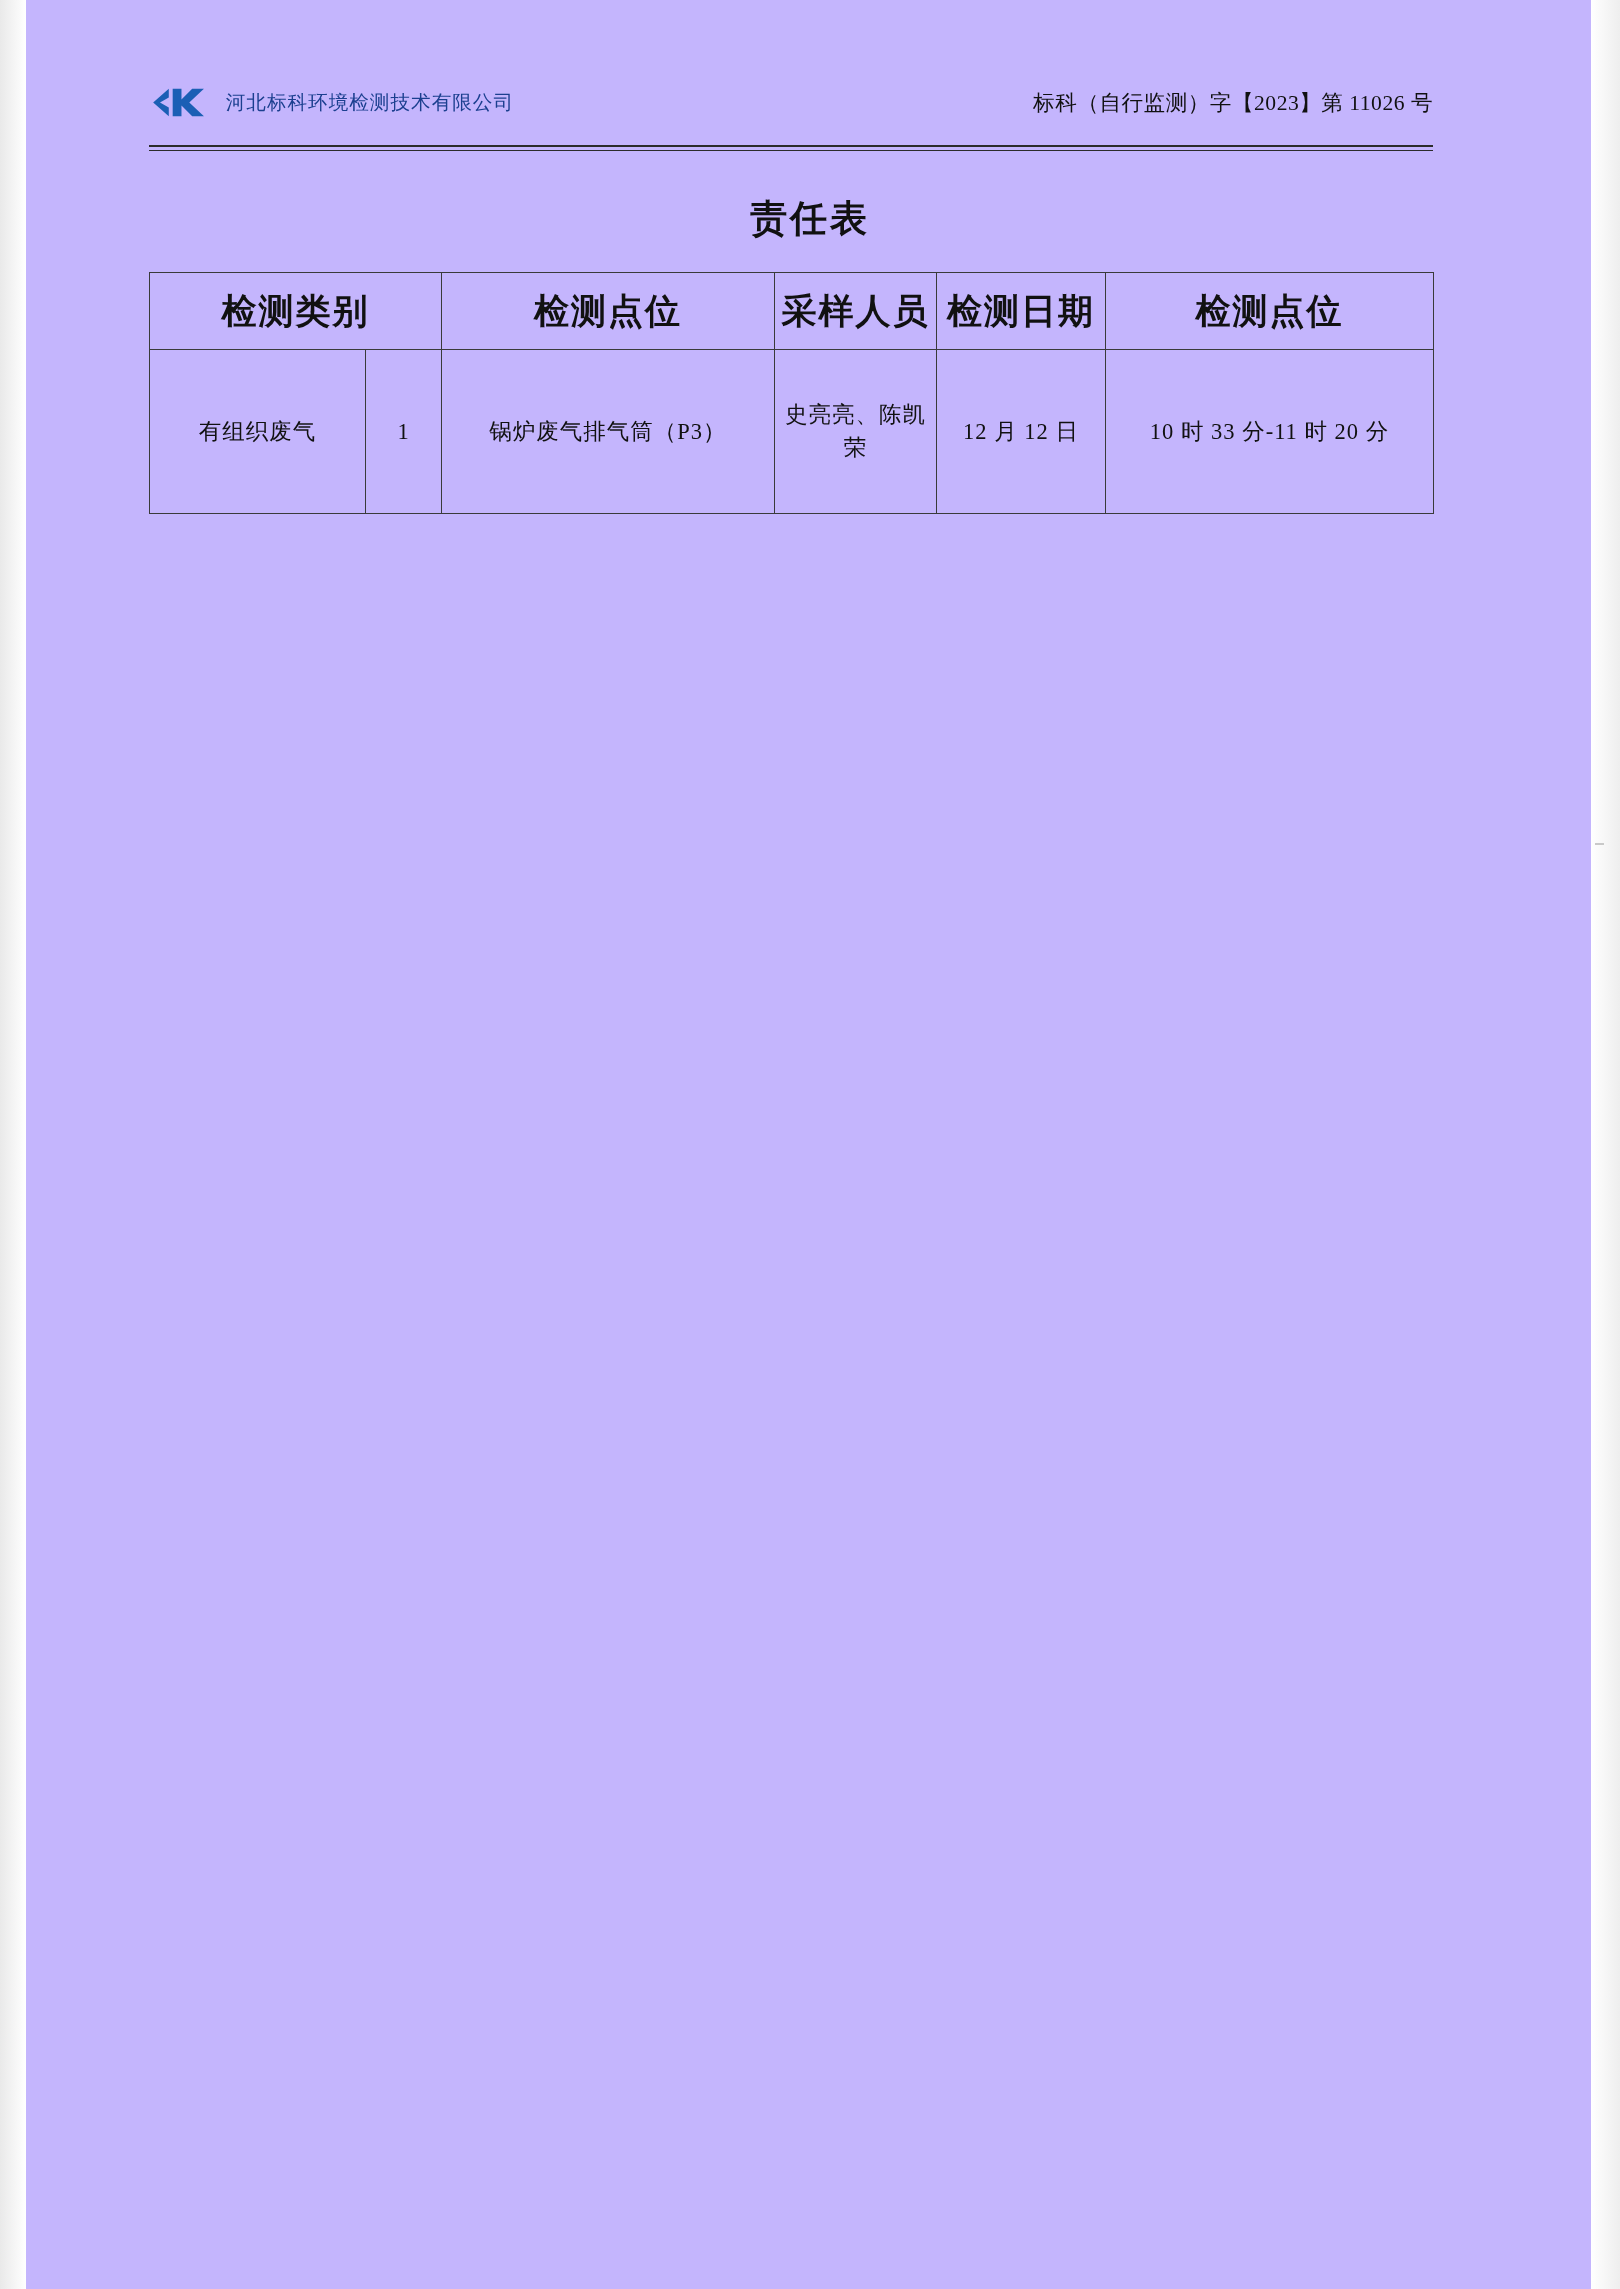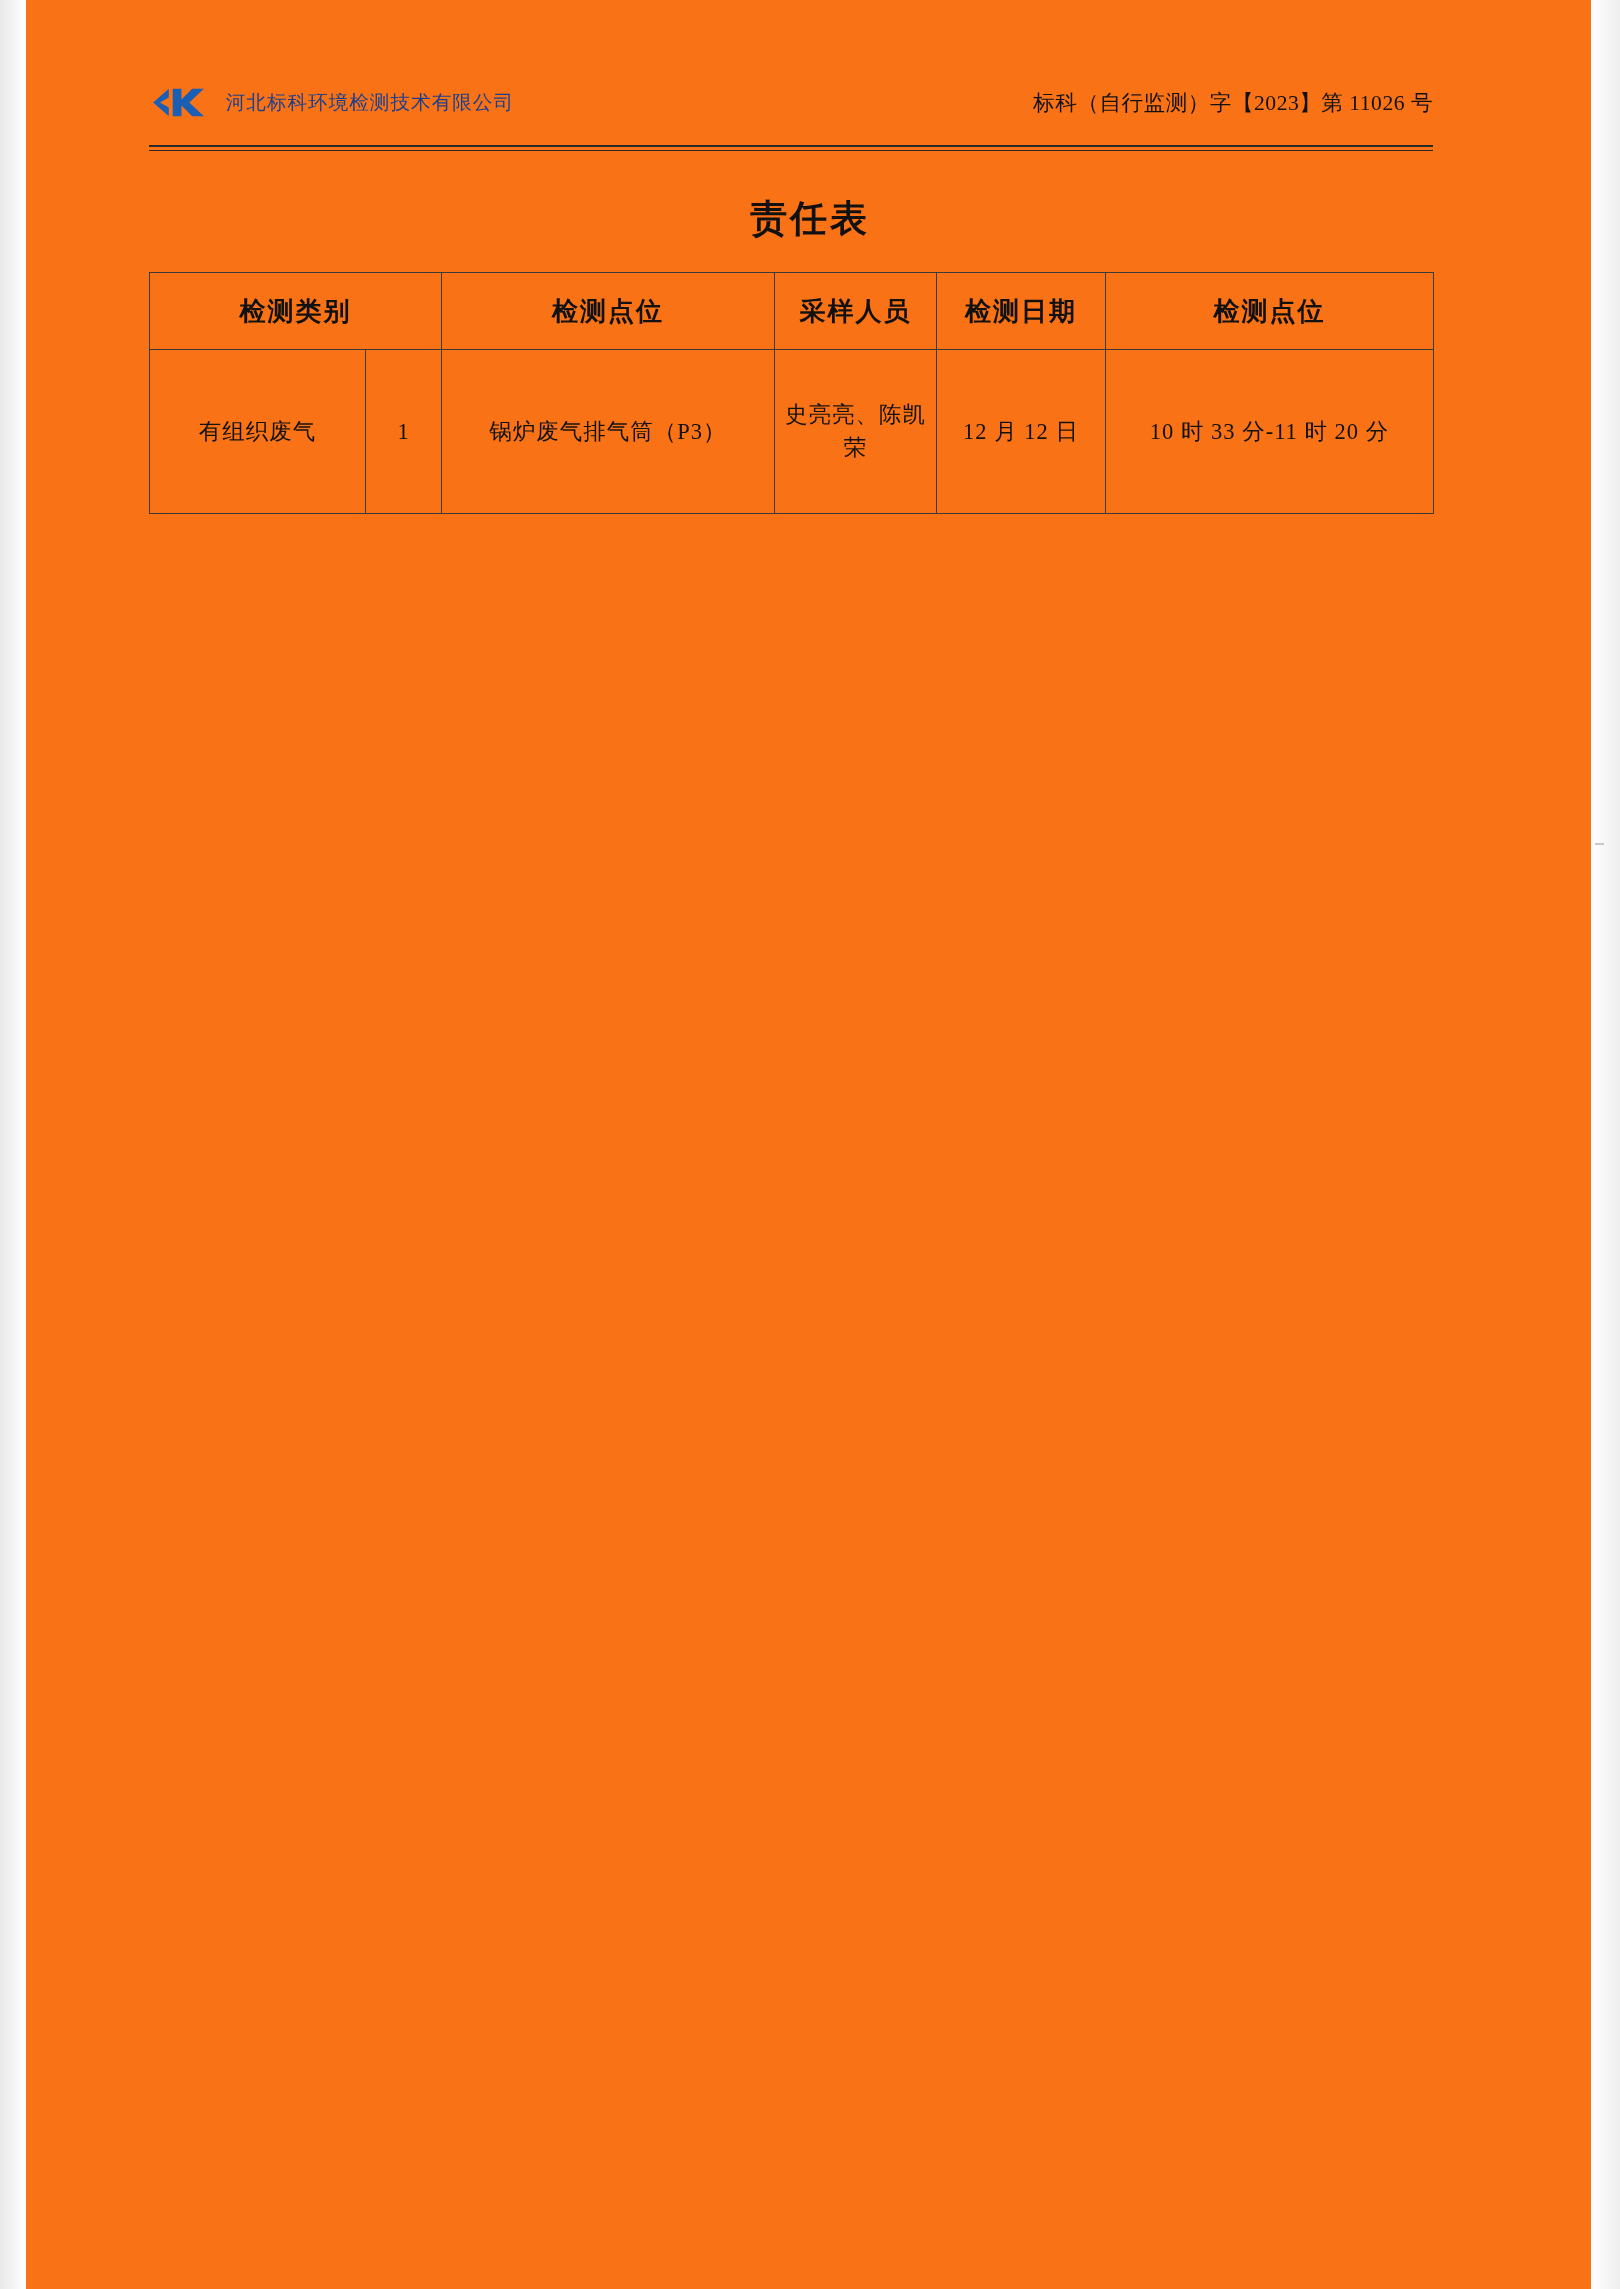--- a/index.html
+++ b/index.html
@@ -16,21 +16,21 @@
     overflow: hidden;
   }
 
   
   .page {
     position: absolute;
     left: 0;
     top: 0;
     width: 1620px;
     height: 2290px;
-    background: #f97316;
+    background: #c4b5fd;
   }
 
   
   .scan-edge-left {
     position: absolute;
     left: 0; top: 0;
     width: 25.5px; height: 2290px;
     background: linear-gradient(to right, #e9e9e9, #ffffff);
   }
   .scan-edge-right {
@@ -129,21 +129,21 @@
   table.resp td {
     border: 1.5px solid #3a3a3a;
     text-align: center;
     vertical-align: middle;
     color: #111;
   }
   table.resp th {
     height: 74px;
     font-family: "DejaVu Sans", "Liberation Sans", sans-serif;
     font-weight: bold;
-    font-size: 26px;
+    font-size: 35px;
     letter-spacing: 2px;
   }
   table.resp td {
     height: 155px;
     font-size: 22.5px;
     letter-spacing: 1px;
     padding: 3.9px 7.8px;
     line-height: 1.5;
   }
   td.cat { font-size: 22.5px; }

